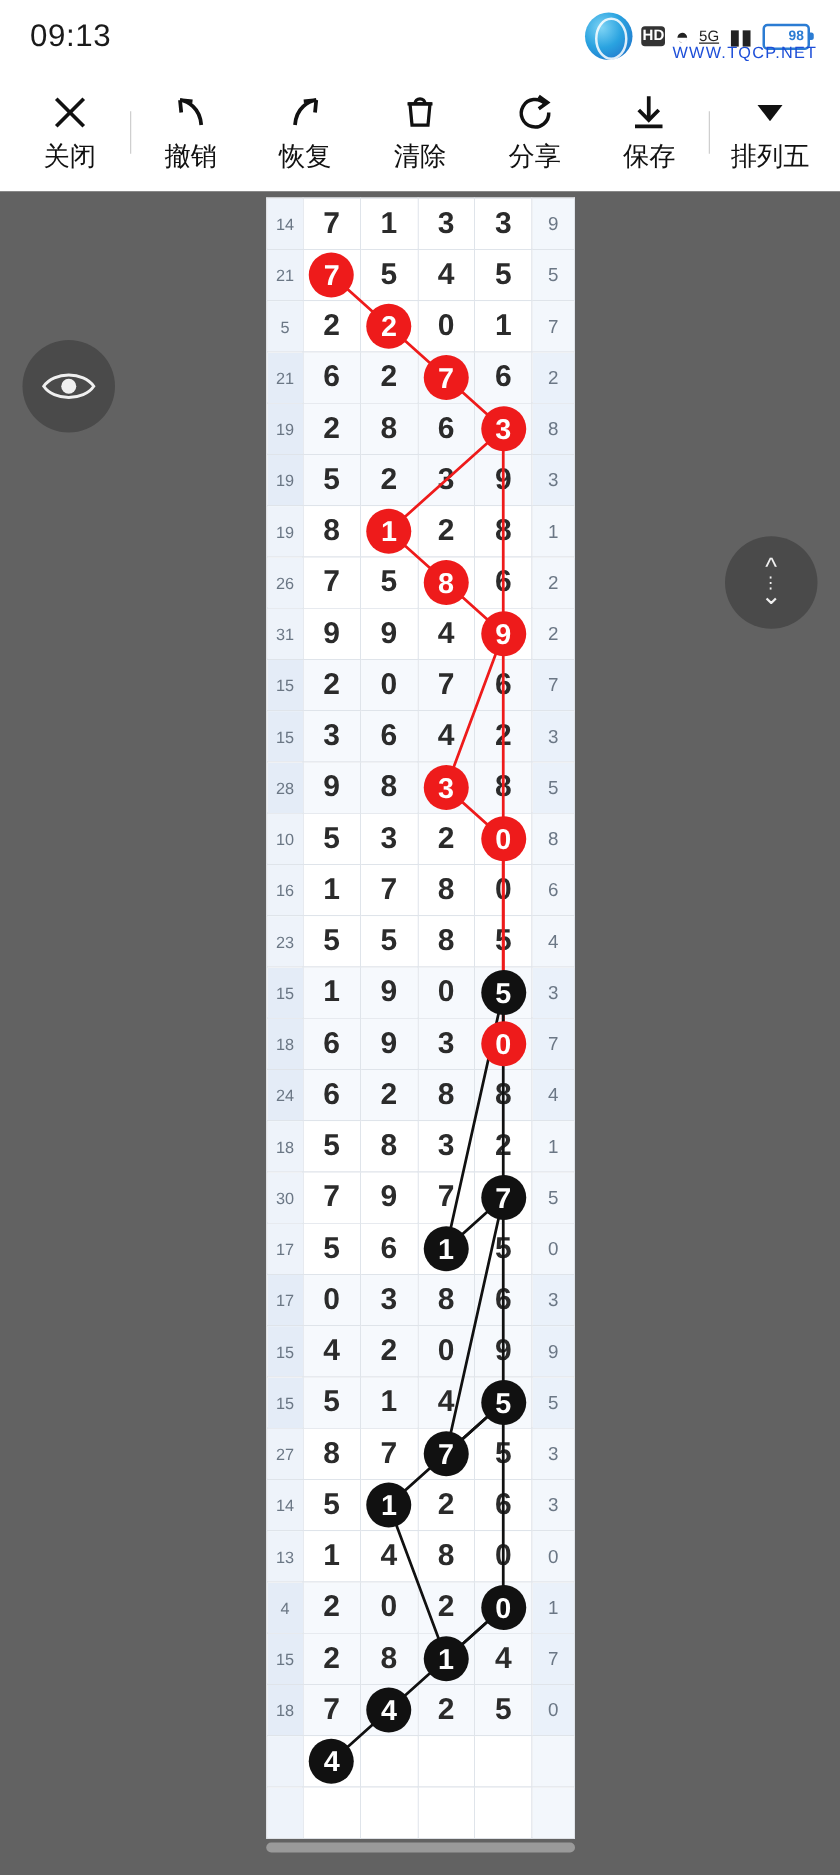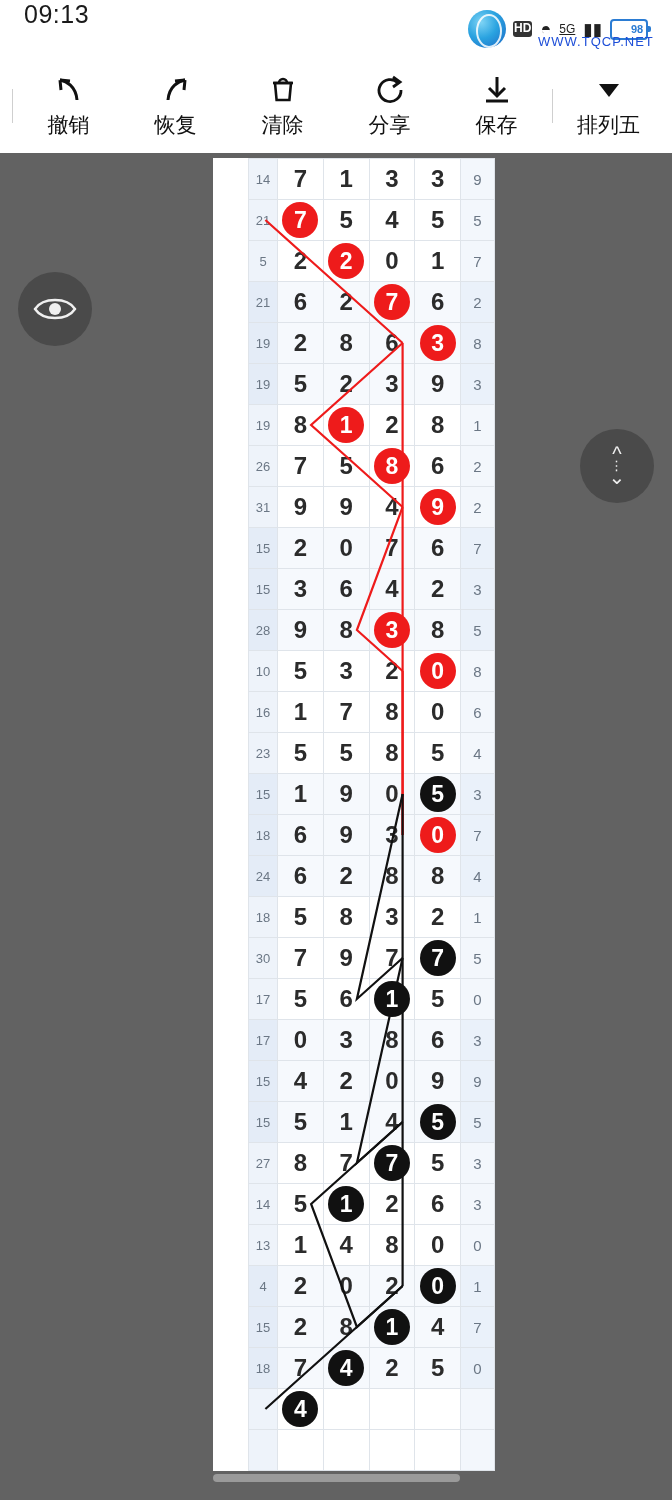--- a/index.html
+++ b/index.html
@@ -16,20 +16,21 @@
   }
 
   
   .statusbar {
     position: absolute;
     top: 0; left: 0;
     width: 672px;
     height: 58px;
     background: #ffffff;
     display: flex;
+    align-items: center;
     justify-content: space-between;
     padding: 0 24px;
     box-sizing: border-box;
   }
   .status-time {
     font-size: 25px;
     color: #1a1a1a;
     letter-spacing: 0.5px;
   }
   .status-right {
@@ -211,21 +212,20 @@
   }
   .dots { font-size: 13px; line-height: 8px; letter-spacing:1px;}
 
   
   .grid-wrap {
     position: absolute;
     left: 213px;
     top: 5px;
     width: 247px;
     background: #ffffff;
-    padding-left: 35px;
   }
   table.grid {
     border-collapse: collapse;
     width: 247px;
     table-layout: fixed;
     background: #ffffff;
   }
   table.grid td {
     border: 1px solid #dfe4ea;
     height: 40px;
@@ -309,20 +309,29 @@
   </div>
 </div>
 
 <div class="watermark">
   <span class="wm-globe"></span>
   <span class="wm-sub">WWW.TQCP.NET</span>
 </div>
 
 <div class="toolbar">
 
+  <div class="tool">
+    <span class="tool-ico">
+      <svg width="34" height="34" viewBox="0 0 34 34">
+          <line x1="6" y1="6" x2="28" y2="28" stroke="#111" stroke-width="3"></line>
+          <line x1="28" y1="6" x2="6" y2="28" stroke="#111" stroke-width="3"></line>
+        </svg>
+    </span>
+    <span class="tool-label">关闭</span>
+  </div>
 
   <div class="tool-sep"></div>
 
   <div class="tool">
     <span class="tool-ico">
       <svg width="34" height="34" viewBox="0 0 34 34">
           <path d="M25 27 C24 13 14 8 8 7" stroke="#111" stroke-width="3" fill="none"></path>
           <path d="M8 7 l10 1 M8 7 l1 10" stroke="#111" stroke-width="3" fill="none"></path>
         </svg>
     </span>

